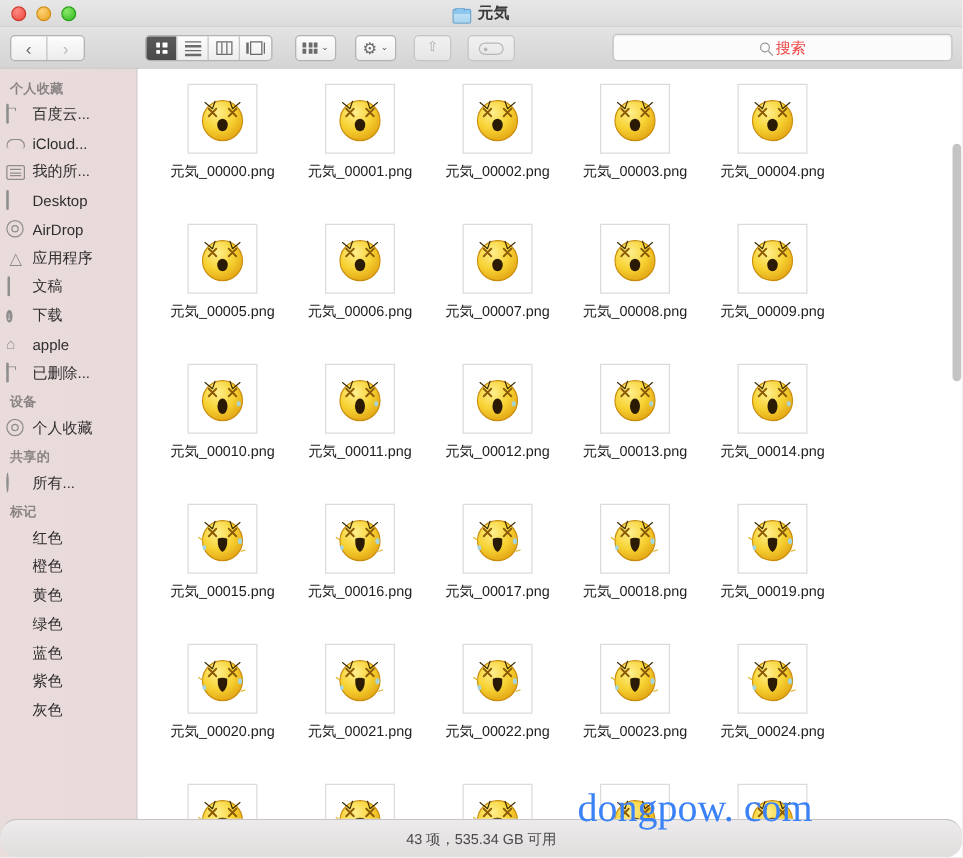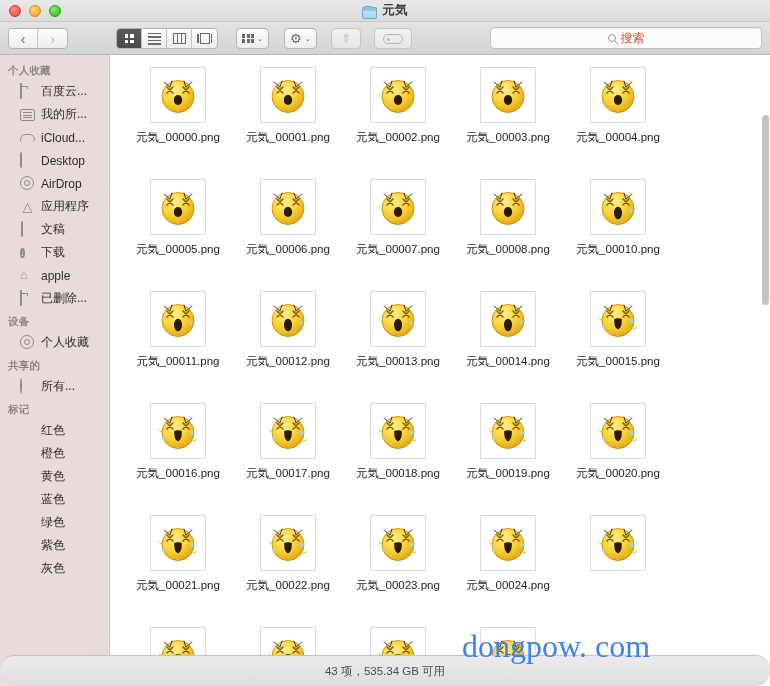--- a/index.html
+++ b/index.html
@@ -114,21 +114,21 @@
     position:absolute; left:0; top:55px; width:110px; height:631px;
     background:linear-gradient(to right,#ebdcdc,#e8d9da);
     border-right:1px solid #cdc6c6; overflow:hidden;
     padding-top:4px;
   }
   .sb-head {
     font-size:10.5px; color:#8b8585; font-weight:600;
     padding:5px 0 2px 8px; letter-spacing:.2px;
   }
   .sb-item {
-    height:23px; display:flex; align-items:center; gap:6px; padding-left:20px;
+    height:23px; display:flex; align-items:center; gap:6px; padding-left:5px;
     font-size:12px; color:#2e2e2e;
   }
   .sb-label { white-space:nowrap; overflow:hidden; }
   .sbic { width:15px; height:15px; flex:0 0 15px; position:relative; }
 
   
   .g-folder { border:1.3px solid #8e8d8d; border-radius:1px 2px 2px 2px; height:11px; margin-top:3px; background:transparent; }
   .g-folder:before { content:''; position:absolute; left:0; top:1.5px; width:6px; height:2px; border:1.3px solid #8e8d8d; border-bottom:none; border-radius:1px 1px 0 0; }
   .g-disk { border:1.3px solid #8e8d8d; border-radius:2px; height:12px; margin-top:2px; display:flex; flex-direction:column; justify-content:center; gap:1.5px; padding:0 2px; }
   .g-disk i { height:1px; background:#8e8d8d; display:block; }
@@ -284,33 +284,33 @@
   </div>
 
   <div class="sidebar" id="sidebar">
       <div class="sb-head">个人收藏</div>
       <div class="sb-item">
         <span class="sbic"><span class="g-folder"></span></span>
         <span class="sb-label">百度云...</span>
       </div>
       <div class="sb-item">
         <span class="sbic">
+          <span class="g-cloud"></span>
+        </span>
+        <span class="sb-label">iCloud...</span>
+      </div>
+      <div class="sb-item">
+        <span class="sbic">
           <span class="g-disk">
             <i></i>
             <i></i>
             <i></i>
           </span>
         </span>
         <span class="sb-label">我的所...</span>
-      </div>
-      <div class="sb-item">
-        <span class="sbic">
-          <span class="g-cloud"></span>
-        </span>
-        <span class="sb-label">iCloud...</span>
       </div>
       <div class="sb-item">
         <span class="sbic"><span class="g-desk"></span></span>
         <span class="sb-label">Desktop</span>
       </div>
       <div class="sb-item">
         <span class="sbic">
           <span class="g-air"></span>
         </span>
         <span class="sb-label">AirDrop</span>
@@ -354,28 +354,28 @@
       </div>
       <div class="sb-item">
         <span class="sbic"><span class="dot" style="background:#f6a635"></span></span>
         <span class="sb-label">橙色</span>
       </div>
       <div class="sb-item">
         <span class="sbic"><span class="dot" style="background:#f8d44c"></span></span>
         <span class="sb-label">黄色</span>
       </div>
       <div class="sb-item">
+        <span class="sbic"><span class="dot" style="background:#5cc255"></span></span>
+        <span class="sb-label">绿色</span>
+      </div>
+      <div class="sb-item">
         <span class="sbic"><span class="dot" style="background:#54a8f5"></span></span>
         <span class="sb-label">蓝色</span>
       </div>
       <div class="sb-item">
-        <span class="sbic"><span class="dot" style="background:#5cc255"></span></span>
-        <span class="sb-label">绿色</span>
-      </div>
-      <div class="sb-item">
         <span class="sbic"><span class="dot" style="background:#c07ae8"></span></span>
         <span class="sb-label">紫色</span>
       </div>
       <div class="sb-item">
         <span class="sbic"><span class="dot" style="background:#a3a3a3"></span></span>
         <span class="sb-label">灰色</span>
       </div>
     </div>
 
   <div class="content">
@@ -552,20 +552,40 @@
               </defs>
               <circle cx="21" cy="22.5" r="16" fill="url(#fg0)" stroke="#c98c0c" stroke-width="0.9"></circle>
               <path d="M10 13 L16 19 M16 13 L10 19" stroke="#8a5a06" stroke-width="1.5" fill="none" stroke-linecap="round"></path>
               <path d="M26 13 L32 19 M32 13 L26 19" stroke="#8a5a06" stroke-width="1.5" fill="none" stroke-linecap="round"></path>
               <path d="M7 8 L13 13 M15 7 L13 13" stroke="#3a2a05" stroke-width="0.9" fill="none" stroke-linecap="round"></path>
               <path d="M35 8 L29 13 M27 7 L29 13" stroke="#3a2a05" stroke-width="0.9" fill="none" stroke-linecap="round"></path>
               <ellipse cx="21" cy="26" rx="4.2" ry="5" fill="#2b1a04"></ellipse>
             </svg>
           </div>
           <div class="fname">元気_00008.png</div>
+        </div>
+        <div class="cell">
+          <div class="thumb">
+            <svg class="face" viewBox="0 0 42 42" xmlns="http://www.w3.org/2000/svg">
+              <defs>
+                <radialGradient id="fg0" cx="38%" cy="30%" r="75%">
+                  <stop offset="0%" stop-color="#ffef8f"></stop>
+                  <stop offset="55%" stop-color="#f7d233"></stop>
+                  <stop offset="100%" stop-color="#e2a413"></stop>
+                </radialGradient>
+              </defs>
+              <circle cx="21" cy="22.5" r="16" fill="url(#fg0)" stroke="#c98c0c" stroke-width="0.9"></circle>
+              <path d="M10 13 L16 19 M16 13 L10 19" stroke="#8a5a06" stroke-width="1.5" fill="none" stroke-linecap="round"></path>
+              <path d="M26 13 L32 19 M32 13 L26 19" stroke="#8a5a06" stroke-width="1.5" fill="none" stroke-linecap="round"></path>
+              <path d="M7 8 L13 13 M15 7 L13 13" stroke="#3a2a05" stroke-width="0.9" fill="none" stroke-linecap="round"></path>
+              <path d="M35 8 L29 13 M27 7 L29 13" stroke="#3a2a05" stroke-width="0.9" fill="none" stroke-linecap="round"></path>
+              <ellipse cx="21" cy="26" rx="4.2" ry="5" fill="#2b1a04"></ellipse>
+            </svg>
+          </div>
+          <div class="fname">元気_00009.png</div>
         </div>
         <div class="cell">
           <div class="thumb">
             <svg class="face" viewBox="0 0 42 42" xmlns="http://www.w3.org/2000/svg">
               <defs>
                 <radialGradient id="fg1" cx="38%" cy="30%" r="75%">
                   <stop offset="0%" stop-color="#ffef8f"></stop>
                   <stop offset="55%" stop-color="#f7d233"></stop>
                   <stop offset="100%" stop-color="#e2a413"></stop>
                 </radialGradient>

